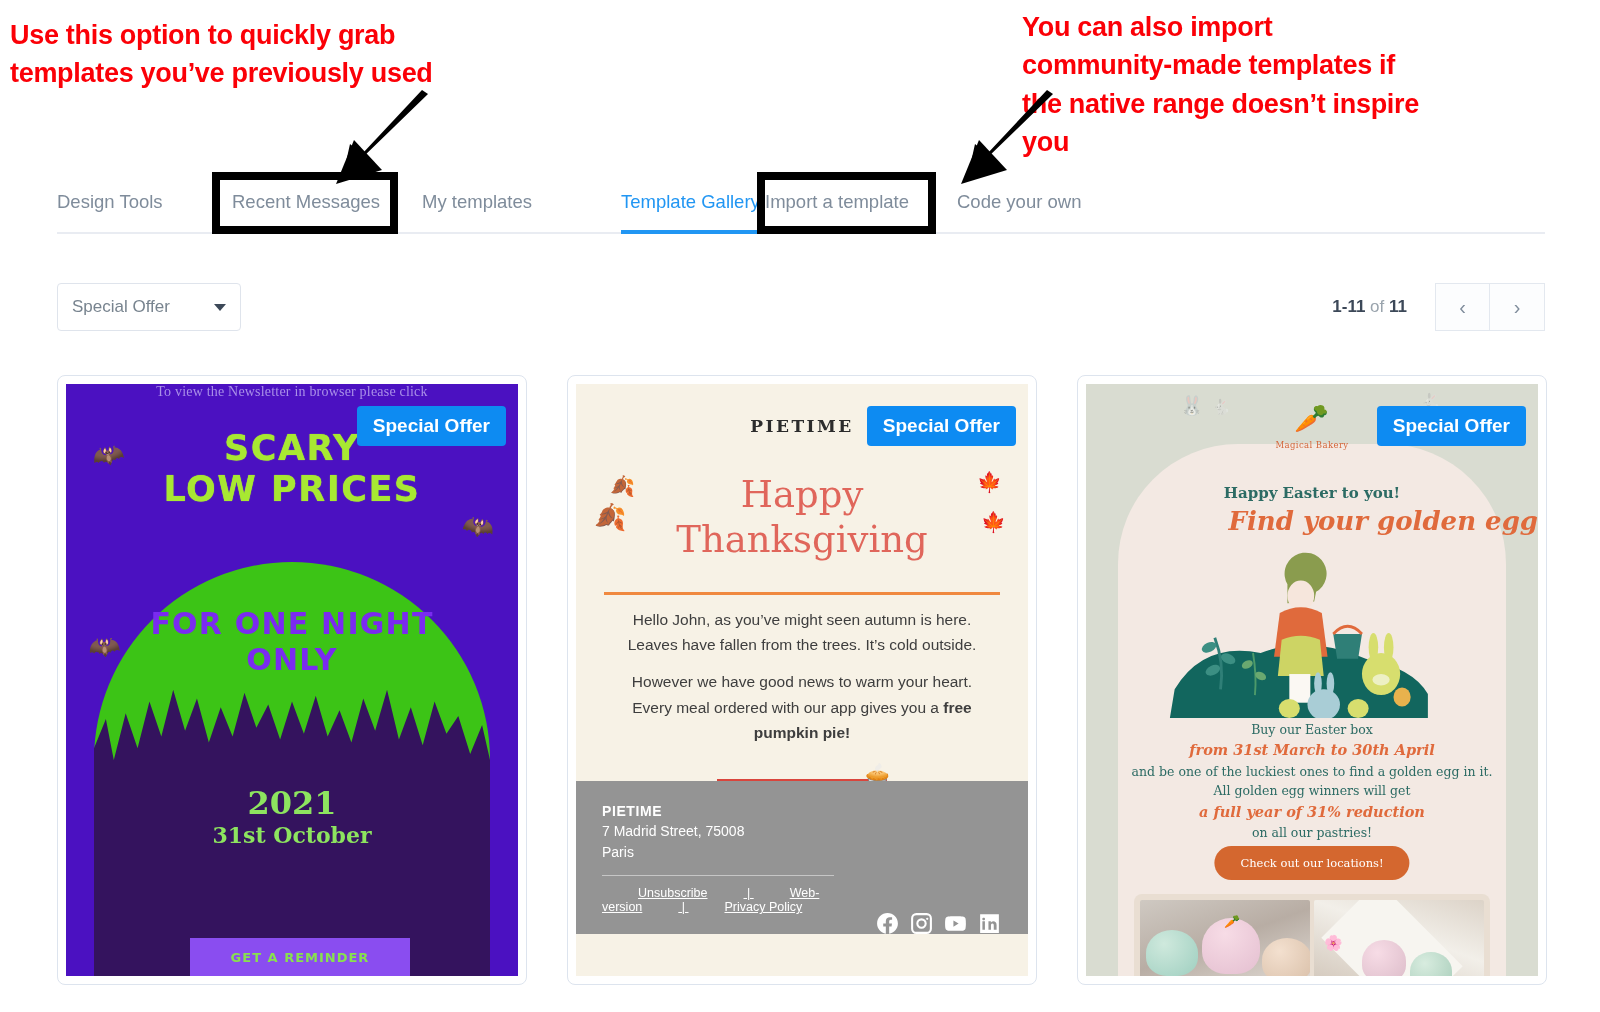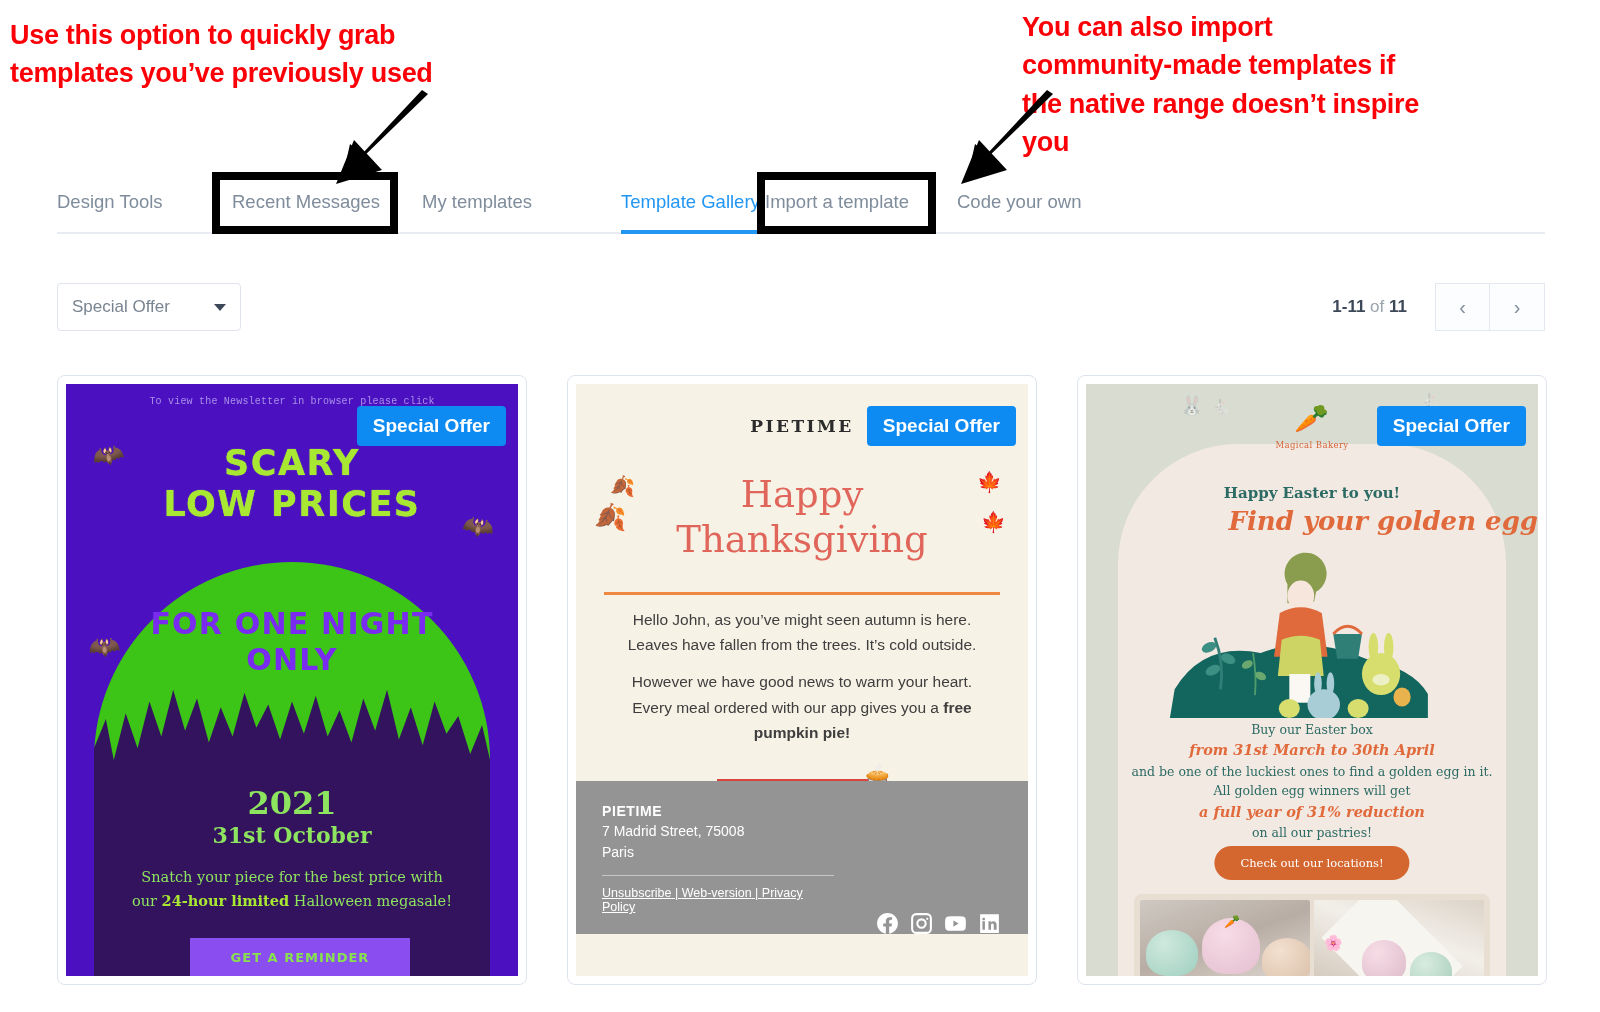--- a/index.html
+++ b/index.html
@@ -138,30 +138,30 @@
   
   .hw {
     background: #4b11c1;
     width: 100%; height: 100%;
     position: relative;
     font-family: "DejaVu Serif", serif;
     text-align: center;
     overflow: hidden;
   }
   .hw-pre {
-    color: #a98fe8; font-size: 10px;
-    padding-top: 12px; letter-spacing: .2px;
-    font-family: Liberation Mono, monospace;
+    color: #a98fe8; font-size: 14px;
+    letter-spacing: .2px;
+    font-family: Liberation Serif, serif;
   }
   .hw-title {
     color: #a8e832;
     font-size: 35px; font-weight: bold;
     line-height: 1.18;
     letter-spacing: 1.5px;
-    margin-top: 36px;
+    margin-top: 28px;
     text-shadow: 0 0 1px #a8e832;
     font-family: "DejaVu Sans", sans-serif;
   }
   .hw-blob {
     position: absolute;
     left: 28px; right: 28px;
     top: 178px; bottom: -40px;
     background: #3cc416;
     border-radius: 200px 200px 0 0;
   }
@@ -269,21 +269,21 @@
     text-align: left;
     padding: 22px 26px 20px 26px;
   }
   .tg-foot-name { font-size: 14px; font-weight: bold; letter-spacing: .6px; }
   .tg-foot-addr { font-size: 14px; line-height: 1.45; margin-top: 2px; }
   .tg-foot-links {
     font-size: 12.5px; margin-top: 13px;
     border-top: 1px solid #c6c6c6;
     padding-top: 10px; width: 58%;
   }
-  .tg-foot-links span { text-decoration: underline; }
+  .tg-foot-links span { text-decoration: underline; margin-left: 36px; }
   .tg-social {
     position: absolute; right: 26px; bottom: 40px;
     display: flex; gap: 9px; align-items: center;
   }
   .tg-social svg { width: 25px; height: 25px; fill: #fff; }
   .leaf { position: absolute; font-size: 20px; }
 
   
   .ea {
     background: #d9dcd1;
@@ -407,24 +407,20 @@
         <div class="bat" style="right:24px;top:130px;transform:rotate(8deg)">🦇</div>
         <div class="bat" style="left:22px;top:250px;transform:rotate(-6deg)">🦇</div>
 
         <div class="hw-blob"></div>
         <div class="hw-drip"></div>
 
         <div class="hw-sub" style="white-space:pre-line">FOR ONE NIGHT
 ONLY</div>
         <div class="hw-year">2021</div>
         <div class="hw-date">31st October</div>
-        <div class="hw-body">
-          <span>Snatch your piece for the best price with</span><br>
-          <span>our </span><b>24-hour limited</b><span> Halloween megasale!</span>
-        </div>
         <div class="hw-btn">GET A REMINDER</div>
       </div>
     </div>
   </div>
 
   <div class="card">
     <div class="badge">Special Offer</div>
     <div class="card-inner">
       <div class="tg">
         <div class="tg-brand">PIETIME</div>

